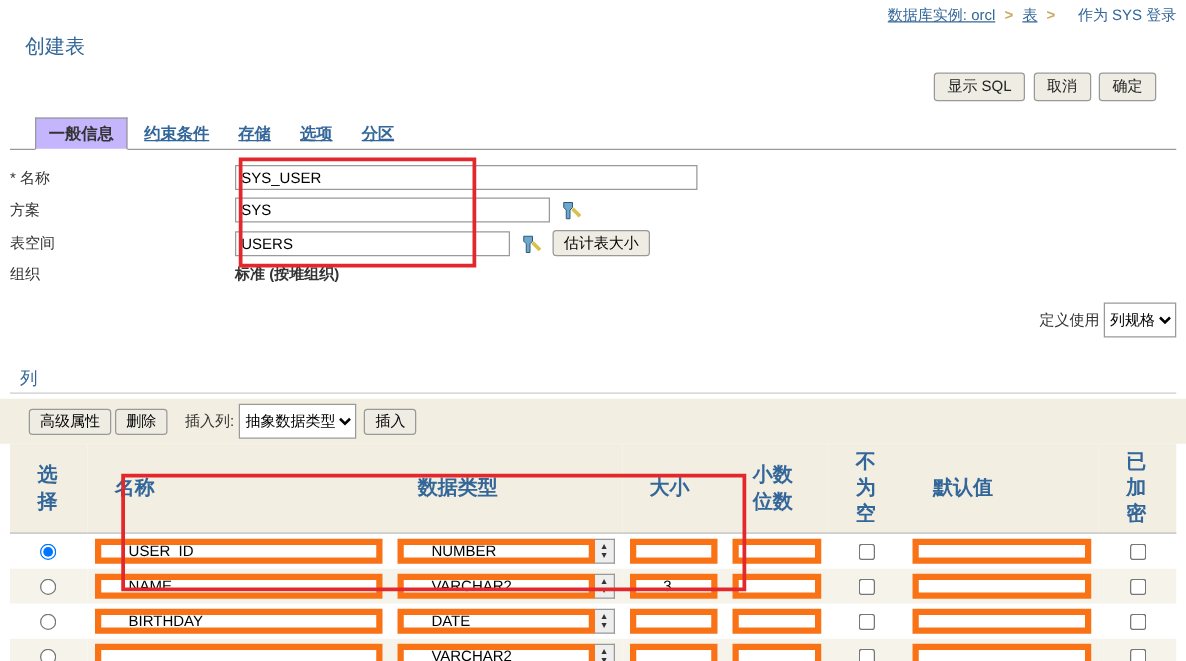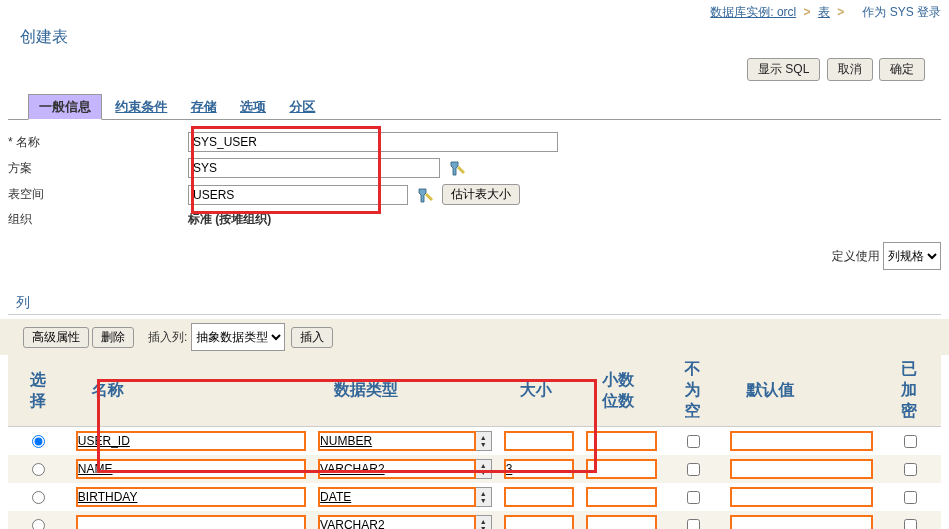--- a/index.html
+++ b/index.html
@@ -114,25 +114,24 @@
     border-bottom: 1px solid #ccc;
   }
   .col-table tbody tr:nth-child(even) td { background: #f6f3ea; }
   .col-table tbody tr:nth-child(odd) td { background: #fff; }
   .col-table td {
     padding: 4px 6px;
     vertical-align: middle;
   }
   .col-table td input[type=text] {
     width: 100%;
-    border: 2px solid #f97316;
+    border: 5px solid #f97316;
     height: 20px;
-    padding: 1px 0;
-    font-size: 12px;
-    text-decoration: underline;
+    padding: 1px 22px;
+    font-size: 12px;
   }
   .col-table td input[type=checkbox] { display: block; margin: 0 auto; }
   .col-table td input[type=radio] { display: block; margin: 0 auto; }
   .dt-cell { display: flex; }
   .dt-cell input { flex: 1; }
   .dt-cell .spin {
     width: 16px;
     border: 1px solid #999;
     border-left: none;
     background: #eee;

